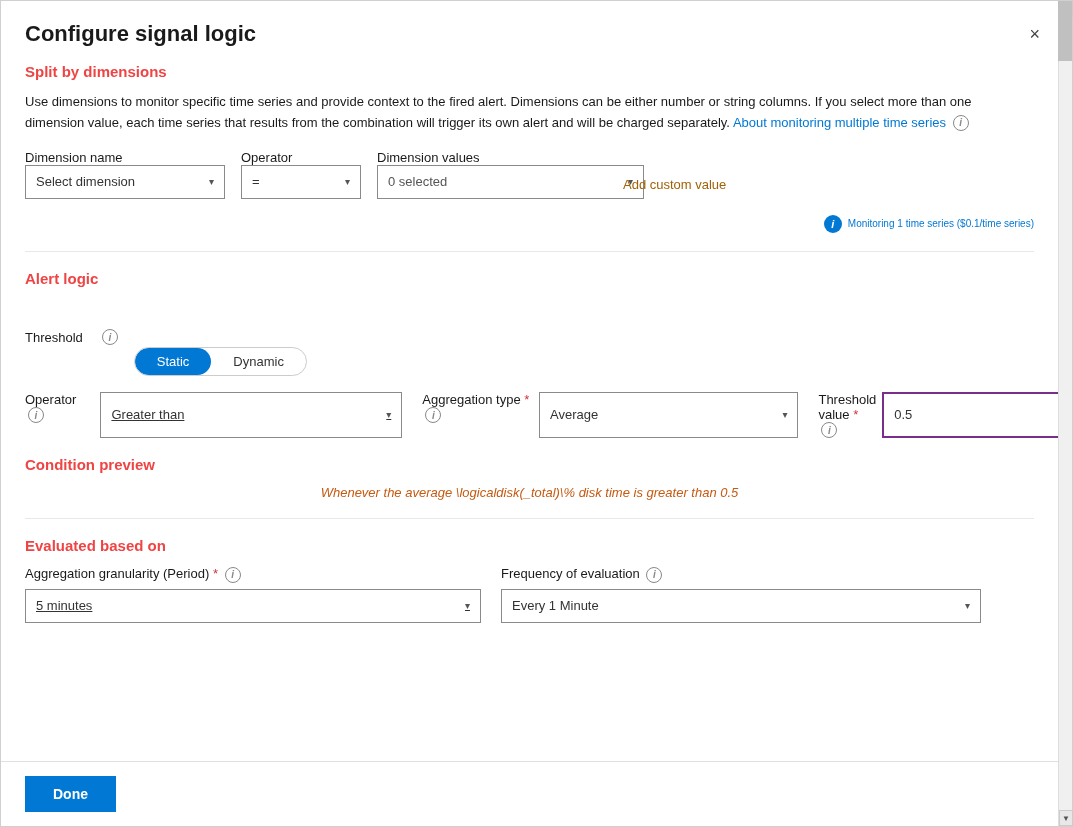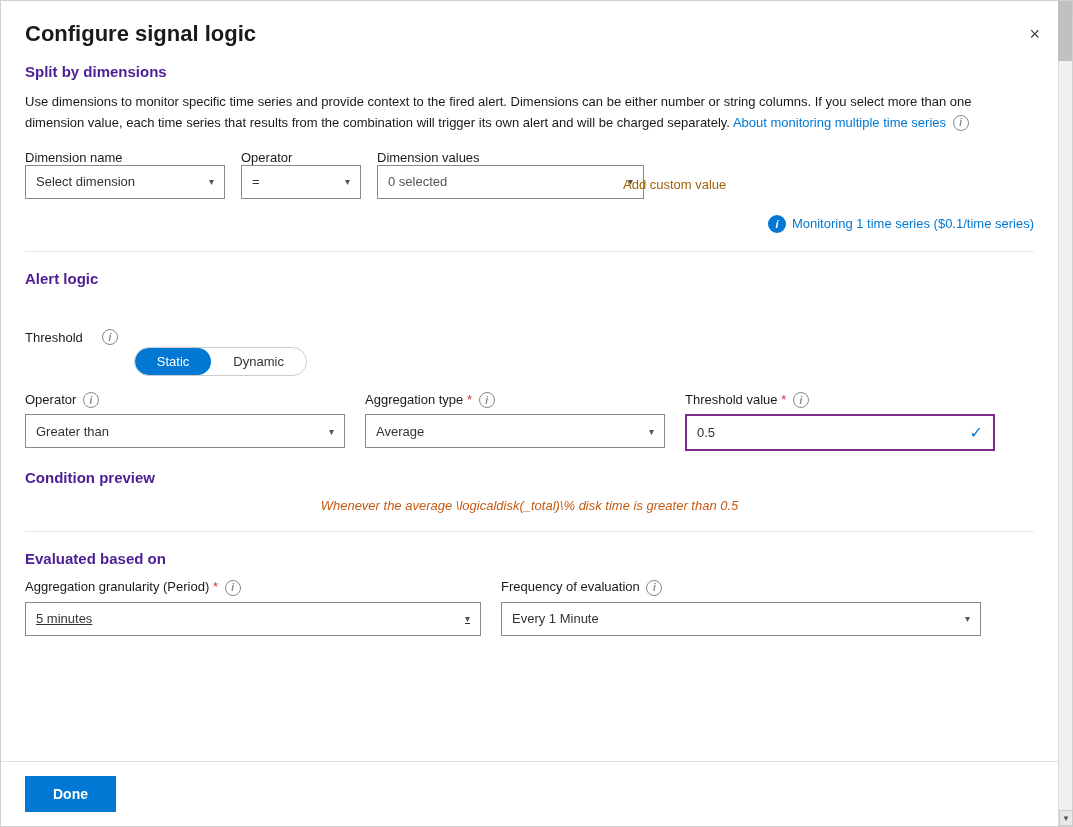--- a/index.html
+++ b/index.html
@@ -76,21 +76,21 @@
     .scrollbar-arrow.bottom { bottom: 0; }
     .dialog-content {
       padding: 0 24px 20px 24px;
       flex: 1;
       overflow: hidden;
       padding-right: 38px;
     }
     .section-title {
       font-size: 15px;
       font-weight: 700;
-      color: #4c1d95;
+      color: #ef4444;
       margin-bottom: 12px;
     }
     .info-text {
       font-size: 13px;
       color: #1a1a1a;
       line-height: 1.6;
       margin-bottom: 8px;
     }
     .info-text a {
       color: #0078d4;
@@ -170,21 +170,21 @@
       height: 18px;
       border-radius: 50%;
       background: #0078d4;
       color: white;
       font-size: 11px;
       font-style: italic;
       font-weight: bold;
     }
     .monitoring-info-text {
       color: #555;
-      font-size: 13px;
+      font-size: 10px;
     }
     .monitoring-info-text span {
       color: #0078d4;
     }
     .divider {
       border: none;
       border-top: 1px solid #e8e8e8;
       margin: 18px 0;
     }
     .alert-logic-section { margin-bottom: 18px; }
@@ -220,42 +220,42 @@
       color: white;
       border-radius: 20px;
     }
     .fields-row {
       display: flex;
       gap: 20px;
       margin-bottom: 16px;
     }
     .field-group {
       display: flex;
-      flex-direction: column;
+      flex-direction: row;
       gap: 6px;
     }
     .field-label {
       font-size: 13px;
       color: #1a1a1a;
       font-weight: 400;
     }
     .required-star { color: #d13438; }
     .field-select {
       display: flex;
       align-items: center;
       justify-content: space-between;
       border: 1px solid #8a8a8a;
       padding: 7px 10px;
       background: #fff;
       cursor: pointer;
       font-size: 13px;
       color: #333;
       min-height: 34px;
     }
-    .field-operator { width: 320px; }
+    .field-operator { width: 320px; text-decoration: underline; }
     .field-aggregation { width: 300px; }
     .field-threshold {
       display: flex;
       align-items: center;
       border: 2px solid #7b2d8b;
       padding: 7px 10px;
       background: #fff;
       min-height: 34px;
       min-width: 310px;
     }

